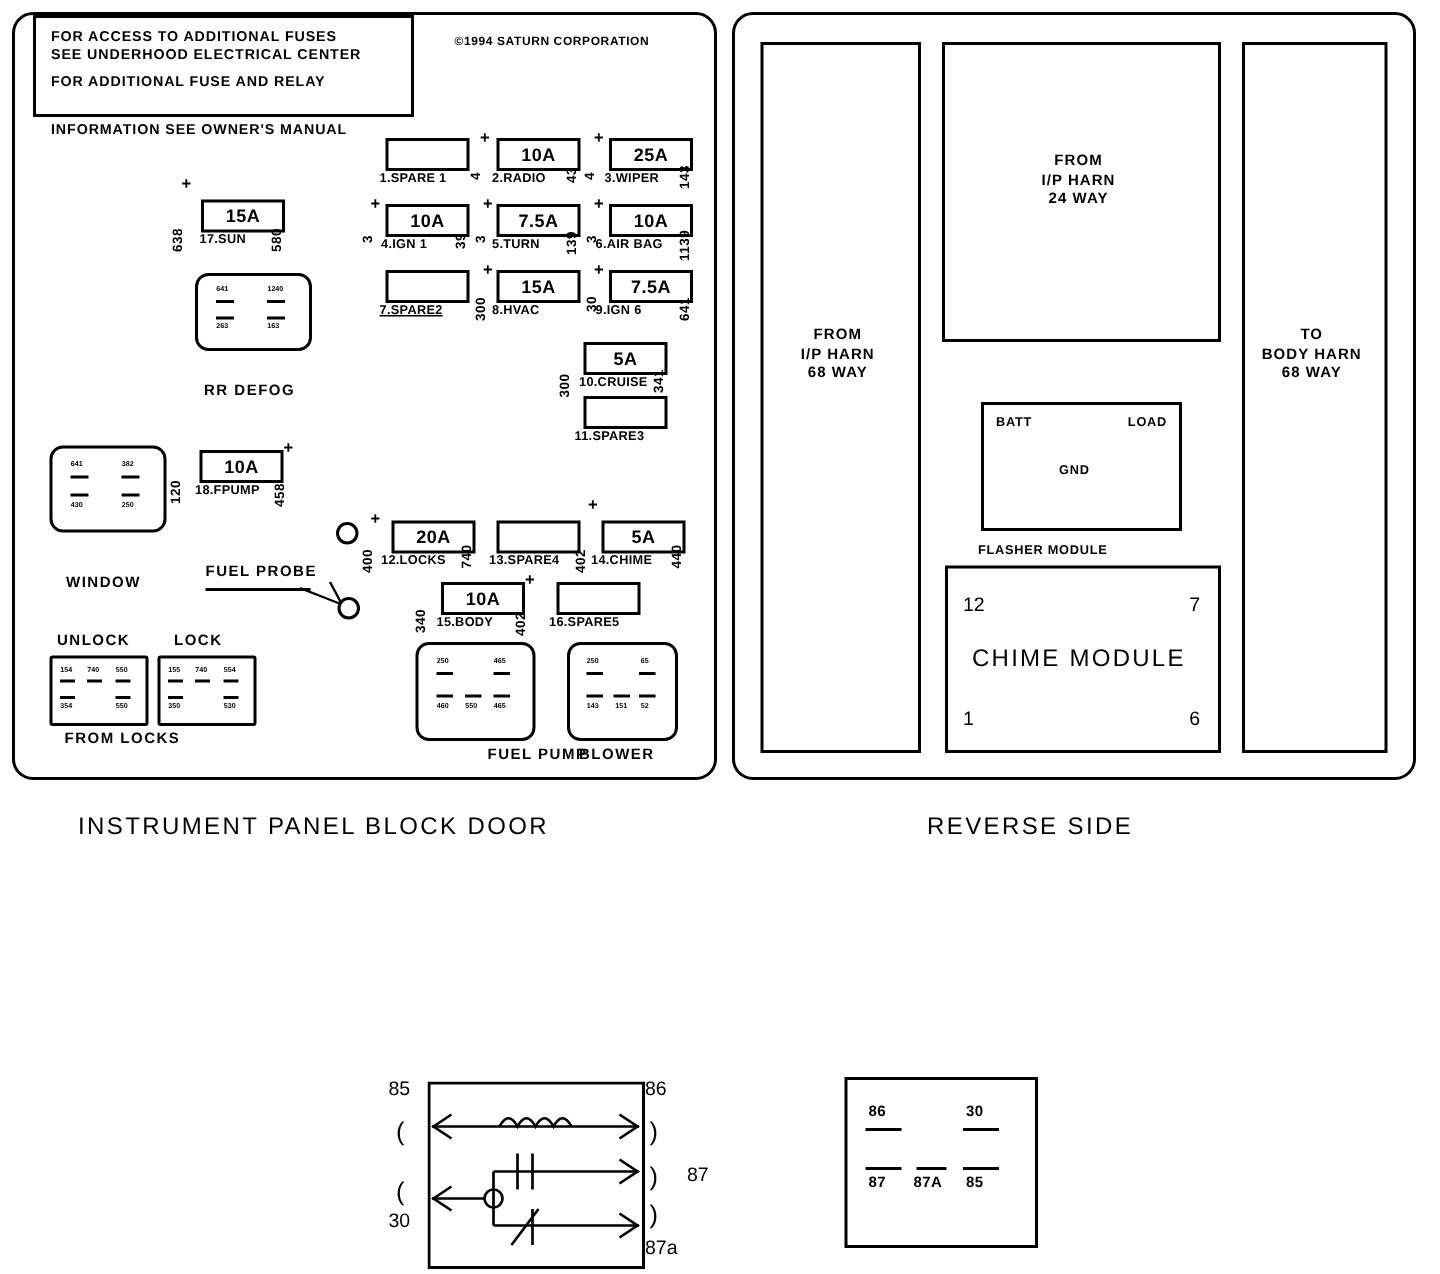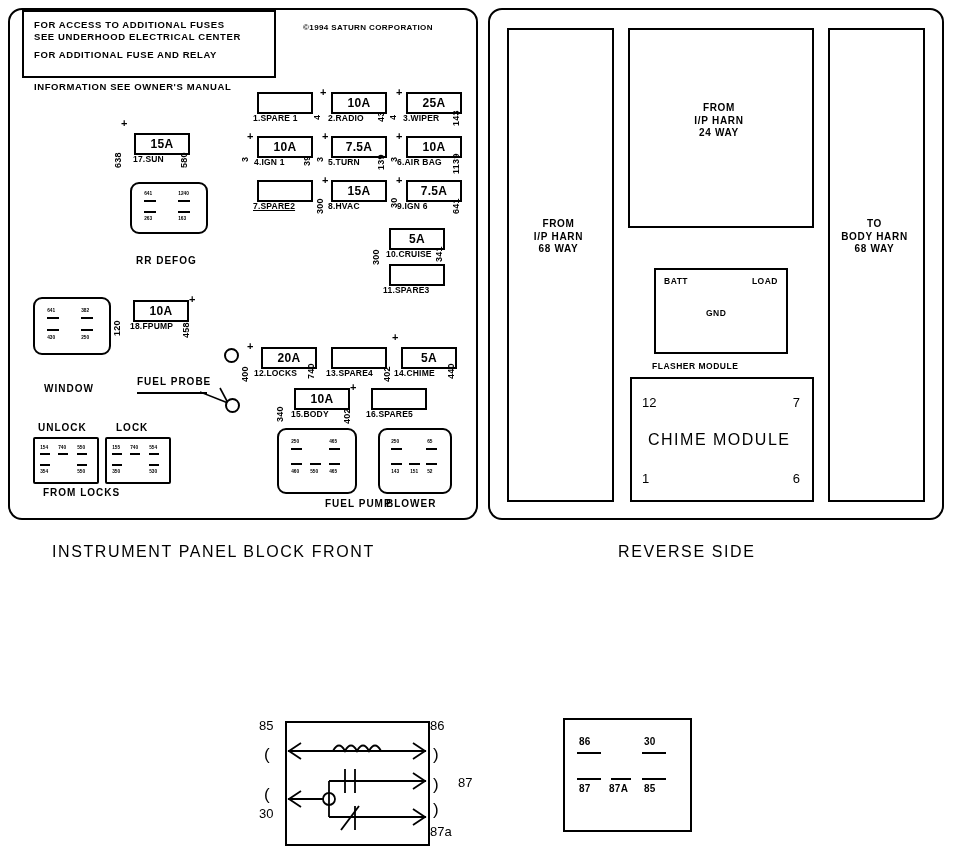--- a/index.html
+++ b/index.html
@@ -303,21 +303,21 @@
 <div class="rsmall" style="left:652px;top:361px;">FLASHER MODULE</div>
 
 <div class="rbox" style="left:630px;top:377px;width:180px;height:121px;">
   <div class="chime-num" style="left:10px;top:16px;">12</div>
   <div class="chime-num" style="right:12px;top:16px;">7</div>
   <div class="chime-title" style="left:16px;top:52px;">CHIME MODULE</div>
   <div class="chime-num" style="left:10px;top:92px;">1</div>
   <div class="chime-num" style="right:12px;top:92px;">6</div>
 </div>
 
-<div class="caption" style="left:52px;top:543px;">INSTRUMENT PANEL BLOCK FRONT</div>
+<div class="caption" style="left:52px;top:543px;">INSTRUMENT PANEL BLOCK DOOR</div>
 <div class="caption" style="left:618px;top:543px;">REVERSE SIDE</div>
 
 <div class="snum" style="left:259px;top:718px;">85</div>
 <div class="snum" style="left:430px;top:718px;">86</div>
 <div class="snum" style="left:259px;top:806px;">30</div>
 <div class="snum" style="left:430px;top:824px;">87a</div>
 <div class="snum" style="left:458px;top:775px;">87</div>
 
 <div class="paren" style="left:264px;top:745px;">(</div>
 <div class="paren" style="left:264px;top:785px;">(</div>

